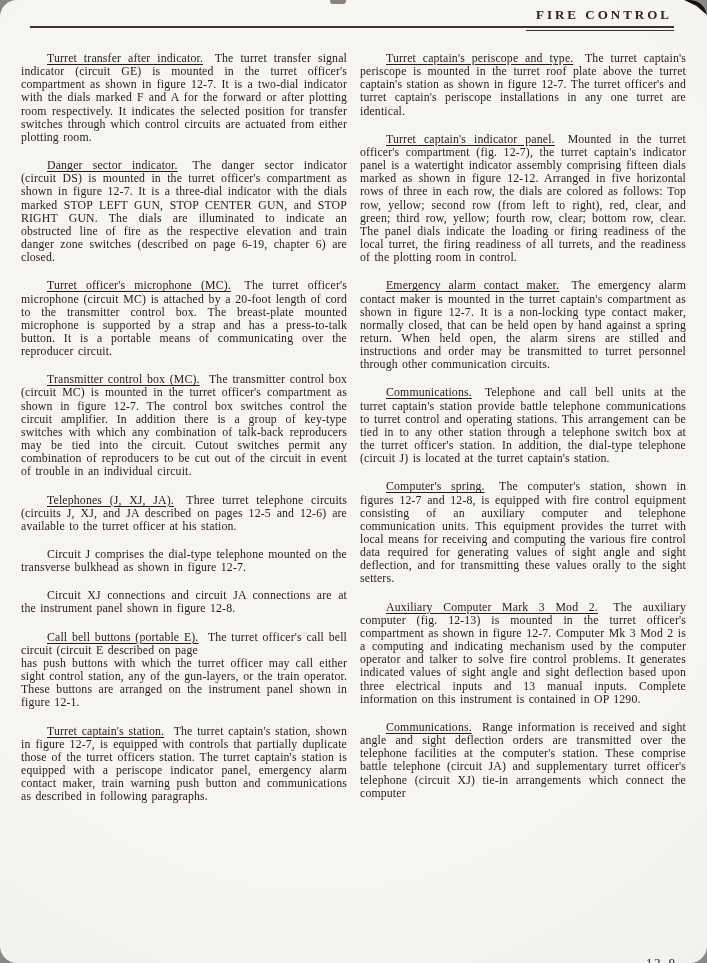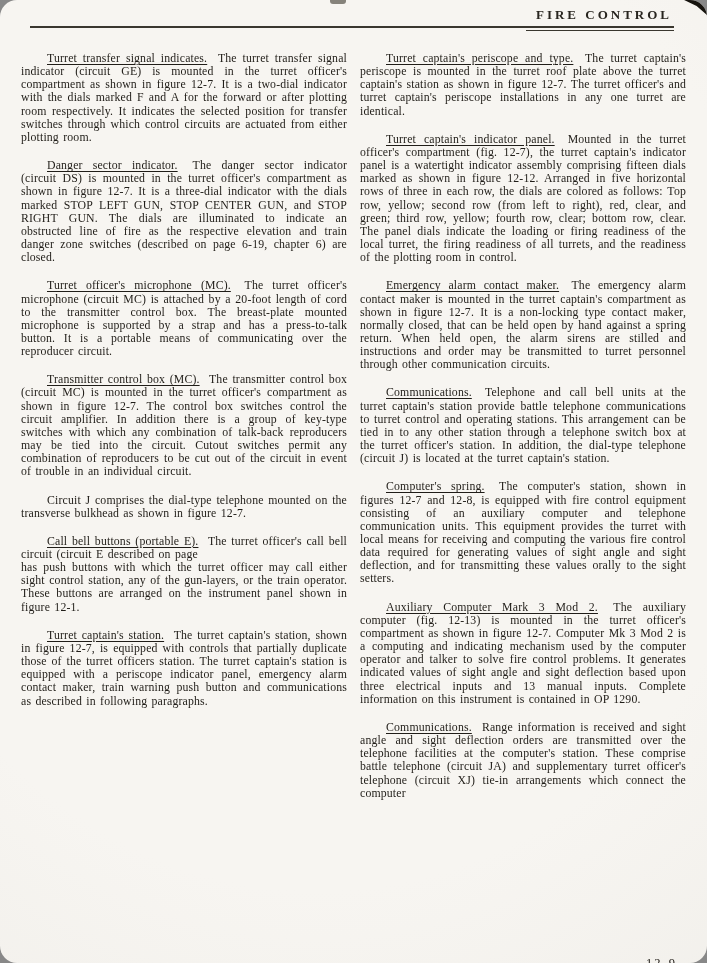--- a/index.html
+++ b/index.html
@@ -78,38 +78,46 @@
   <div class="top-edge-mark"></div>
 
   <div class="header">
     <span class="header-title">FIRE CONTROL</span>
   </div>
 
   <div class="content">
 
     <div class="col">
       <p class="para">
-        <span class="para-heading">Turret transfer signal indicates.</span>
+        <span class="para-heading">Turret transfer after indicator.</span>
         <span class="para-text">The turret transfer signal indicator (circuit GE) is mounted in the turret officer's compartment as shown in figure 12-7.  It is a two-dial indicator with the dials marked F and A for the forward or after plotting room respectively.  It indicates the selected position for transfer switches through which control circuits are actuated from either plotting room.</span>
       </p>
       <p class="para">
         <span class="para-heading">Danger sector indicator.</span>
         <span class="para-text">The danger sector indicator (circuit DS) is mounted in the turret officer's compartment as shown in figure 12-7.  It is a three-dial indicator with the dials marked STOP LEFT GUN, STOP CENTER GUN, and STOP RIGHT GUN. The dials are illuminated to indicate an obstructed line of fire as the respective elevation and train danger zone switches (described on page 6-19, chapter 6) are closed.</span>
       </p>
       <p class="para">
         <span class="para-heading">Turret officer's microphone (MC).</span>
         <span class="para-text">The turret officer's microphone (circuit MC) is attached by a 20-foot length of cord to the transmitter control box. The breast-plate mounted microphone is supported by a strap and has a press-to-talk button.  It is a portable means of communicating over the reproducer circuit.</span>
       </p>
       <p class="para">
         <span class="para-heading">Transmitter control box (MC).</span>
         <span class="para-text">The transmitter control box (circuit MC) is mounted in the turret officer's compartment as shown in figure 12-7.  The control box switches control the circuit amplifier. In addition there is a group of key-type switches with which any combination of talk-back reproducers may be tied into the circuit.  Cutout switches permit any combination of reproducers to be cut out of the circuit in event of trouble in an individual circuit.</span>
       </p>
       <p class="para">
+        <span class="para-heading">Telephones (J, XJ, JA).</span>
+        <span class="para-text">Three turret telephone circuits (circuits J, XJ, and JA described on pages 12-5 and 12-6) are available to the turret officer at his station.</span>
+      </p>
+      <p class="para">
         
         <span class="para-text">Circuit J comprises the dial-type telephone mounted on the transverse bulkhead as shown in figure 12-7.</span>
+      </p>
+      <p class="para">
+        
+        <span class="para-text">Circuit XJ connections and circuit JA connections are at the instrument panel shown in figure 12-8.</span>
       </p>
       <p class="para">
         <span class="para-heading">Call bell buttons (portable E).</span>
         <span class="para-text">The turret officer's call bell circuit (circuit E described on page
 has push buttons with which the turret officer may call either sight control station, any of the gun-layers, or the train operator.  These buttons are arranged on the instrument panel shown in figure 12-1.</span>
       </p>
       <p class="para">
         <span class="para-heading">Turret captain's station.</span>
         <span class="para-text">The turret captain's station, shown in figure 12-7, is equipped with controls that partially duplicate those of the turret officers station.  The turret captain's station is equipped with a periscope indicator panel, emergency alarm contact maker, train warning push button and communications as described in following paragraphs.</span>
       </p>

